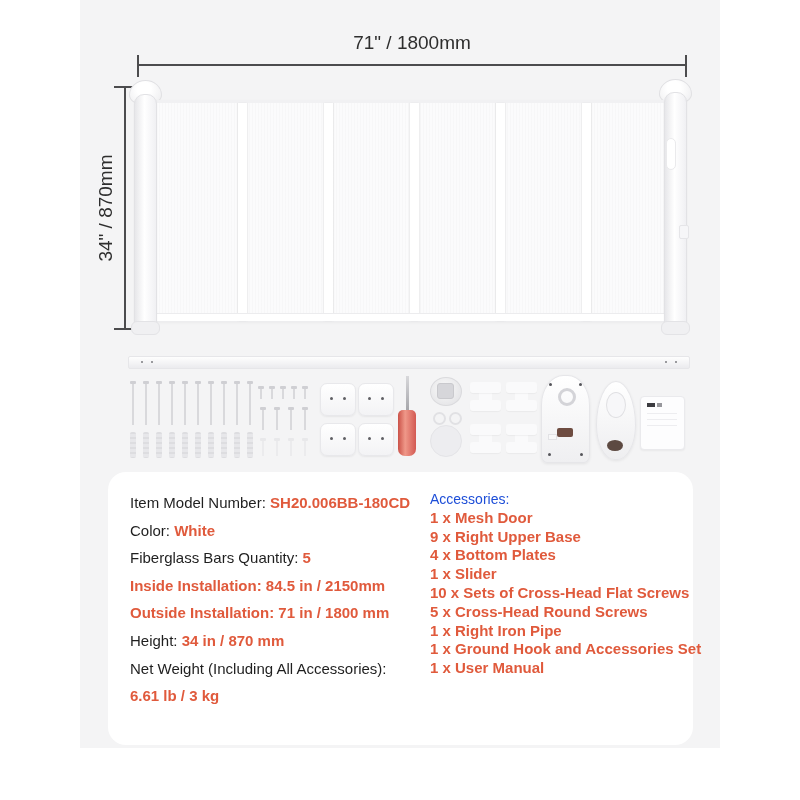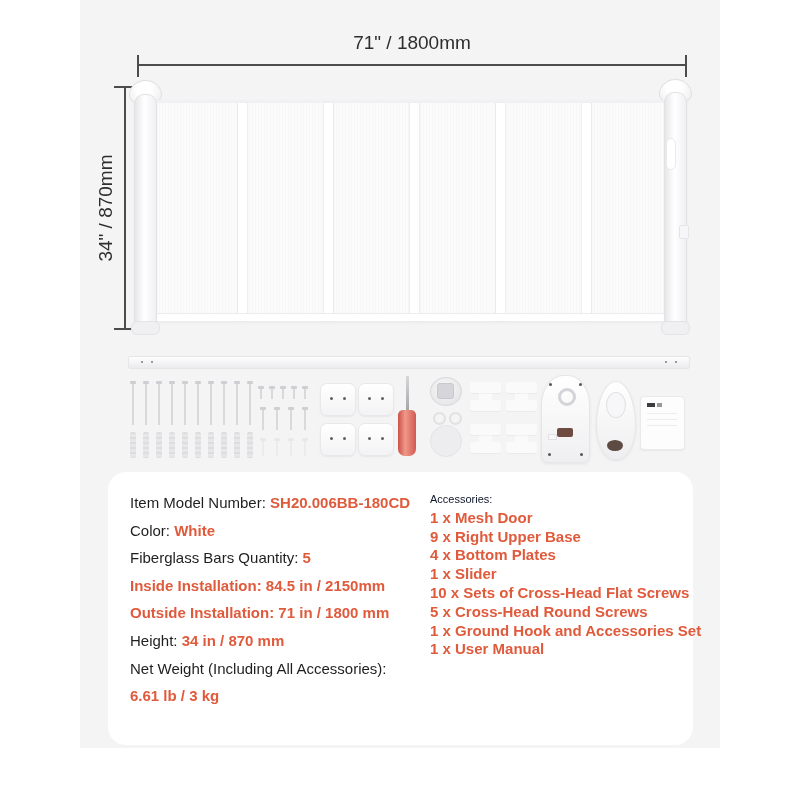--- a/index.html
+++ b/index.html
@@ -157,21 +157,21 @@
   .manual::after{content:"";position:absolute;left:16px;top:6px;width:5px;height:4px;background:#97979c;}
   .manual i{position:absolute;left:6px;top:16px;width:30px;height:1px;background:#ededf0;box-shadow:0 6px 0 #ededf0,0 12px 0 #ededf0;}
   
   .card{
     position:absolute;left:28px;top:472px;width:585px;height:273px;
     background:#ffffff;border-radius:18px;
   }
   .col-left{position:absolute;left:22px;top:17px;width:292px;}
   .col-left .row{font-size:15px;line-height:27.6px;color:#1f1f1f;white-space:nowrap;}
   .col-right{position:absolute;left:322px;top:18px;width:255px;}
-  .col-right .acc-title{font-size:11px;line-height:18.8px;color:#0f172a;}
+  .col-right .acc-title{font-size:14px;line-height:18.8px;color:#1d4ed8;}
   .col-right .acc-item{font-size:15px;line-height:18.8px;font-weight:700;color:#e05a3c;white-space:nowrap;}
   .lbl{font-weight:400;color:#1f1f1f;}
   .val{font-weight:700;color:#e05a3c;}
   .lbl.orange{font-weight:700;color:#e05a3c;}
 </style>
 </head>
 <body>
 
 <div class="photo">
 
@@ -304,17 +304,18 @@
       <div class="row"><span class="val">6.61 lb / 3 kg</span></div>
     </div>
     <div class="col-right">
       <div class="acc-title">Accessories:</div>
       <div class="acc-item">1 x Mesh Door</div>
       <div class="acc-item">9 x Right Upper Base</div>
       <div class="acc-item">4 x Bottom Plates</div>
       <div class="acc-item">1 x Slider</div>
       <div class="acc-item">10 x Sets of Cross-Head Flat Screws</div>
       <div class="acc-item">5 x Cross-Head Round Screws</div>
+      <div class="acc-item">1 x Right Iron Pipe</div>
       <div class="acc-item">1 x Ground Hook and Accessories Set</div>
       <div class="acc-item">1 x User Manual</div>
     </div>
   </div>
 </div>
 
 </body></html>

